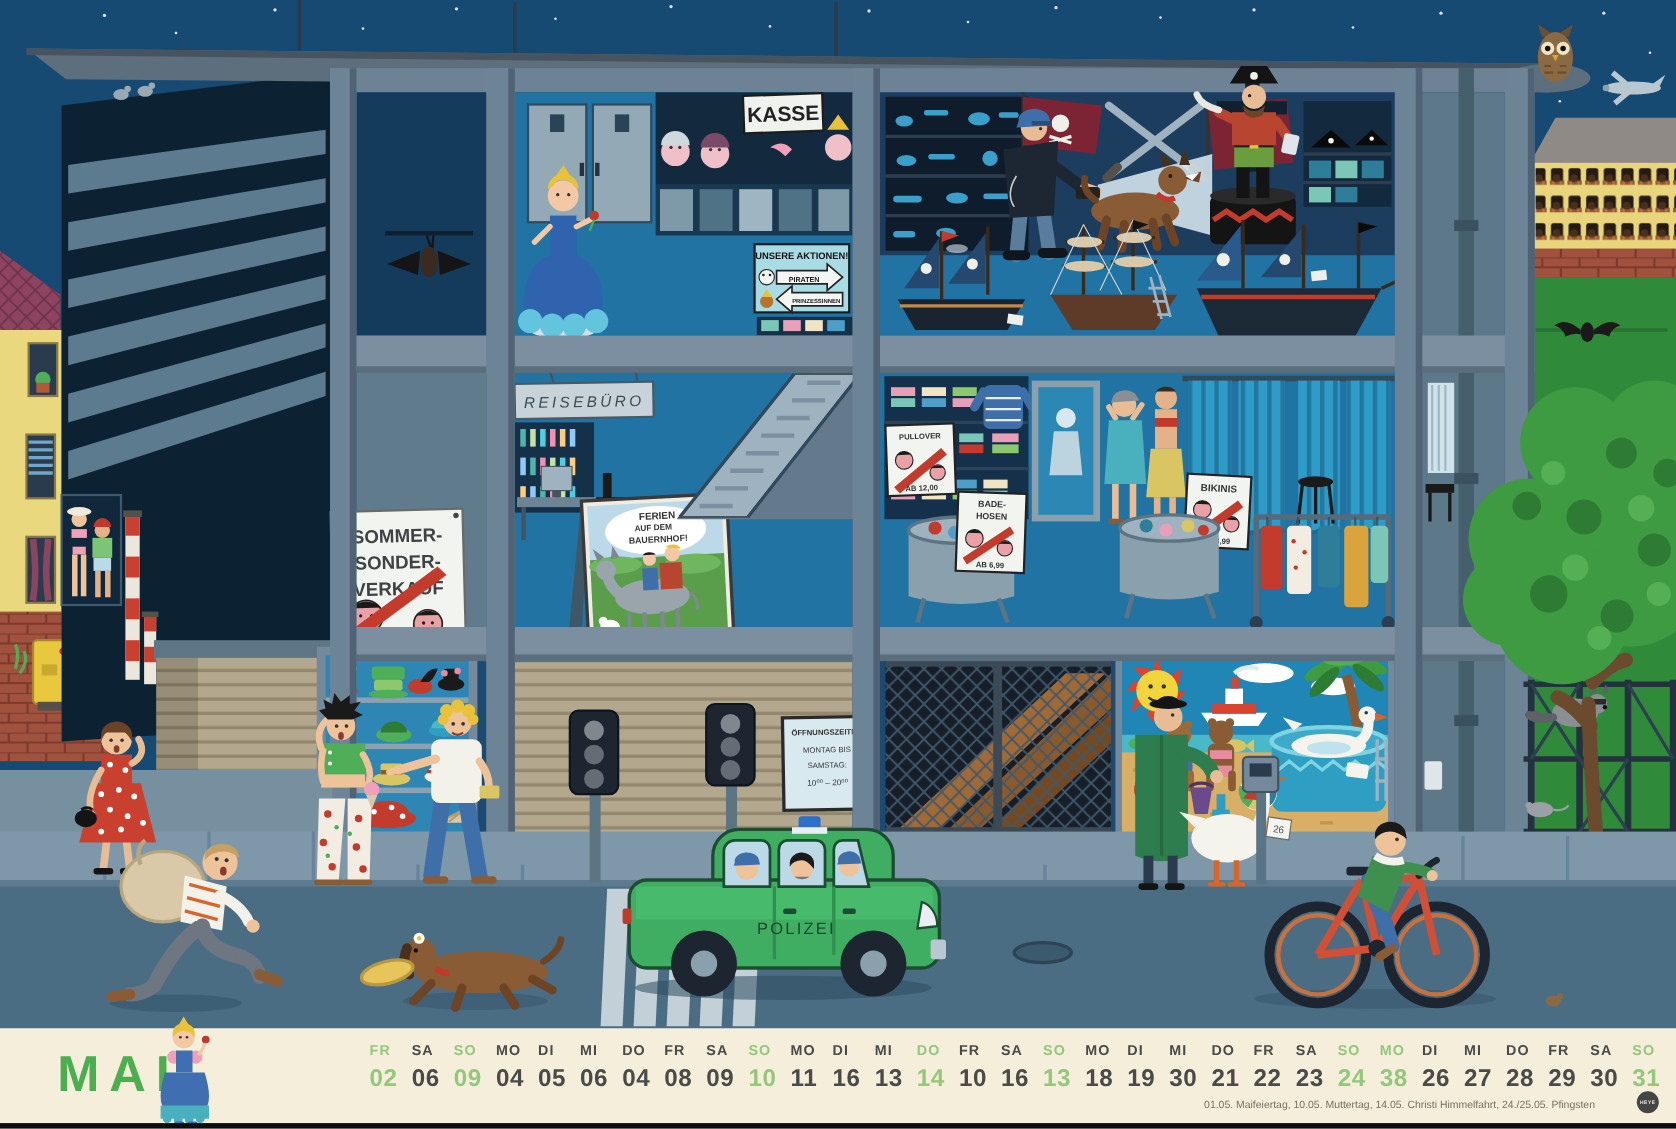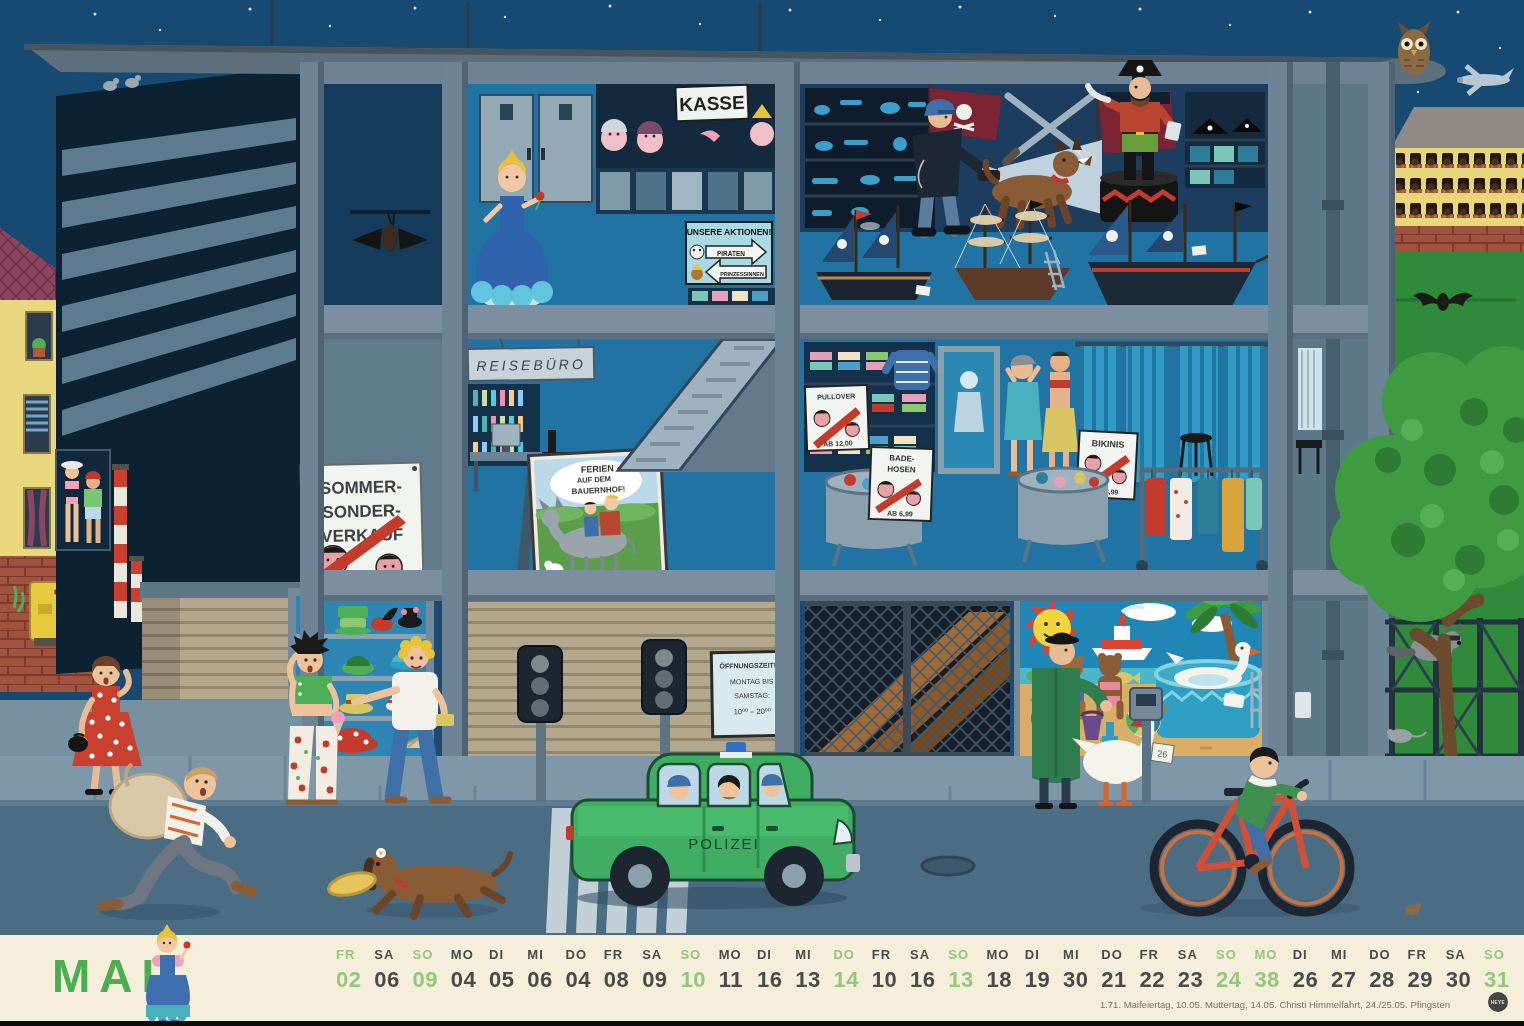--- a/index.html
+++ b/index.html
@@ -1309,18 +1309,18 @@
     <div class="day" data-type="normal">
           <div class="wd">SA</div>
           <div class="num">30</div>
         </div>
     <div class="day" data-type="highlight">
           <div class="wd">SO</div>
           <div class="num">31</div>
         </div>
   </div>
 
-  <div class="footnote">1.71. Maifeiertag, 10.05. Muttertag, 14.05. Christi Himmelfahrt, 24./25.05. Pfingsten</div>
+  <div class="footnote">01.05. Maifeiertag, 10.05. Muttertag, 14.05. Christi Himmelfahrt, 24./25.05. Pfingsten</div>
   <div class="logo">HEYE</div>
   <div class="bottombar"></div>
 </div>
 
 </div>
 
 </body></html>

